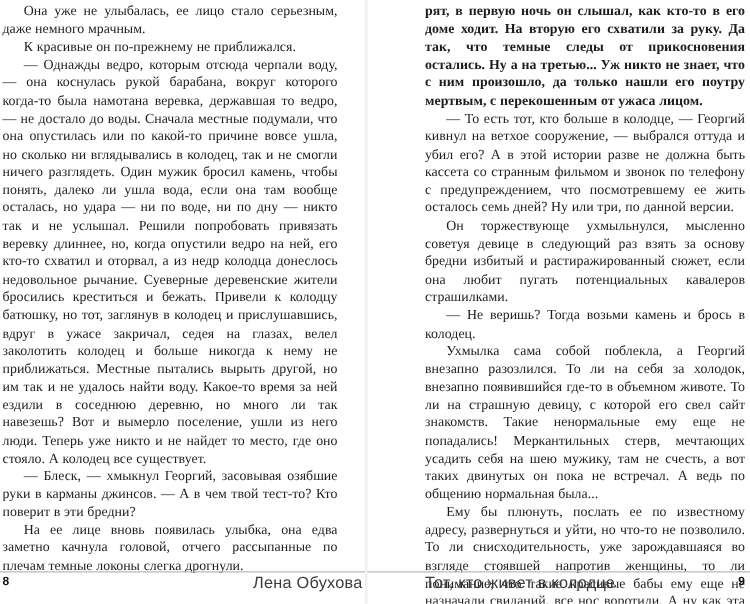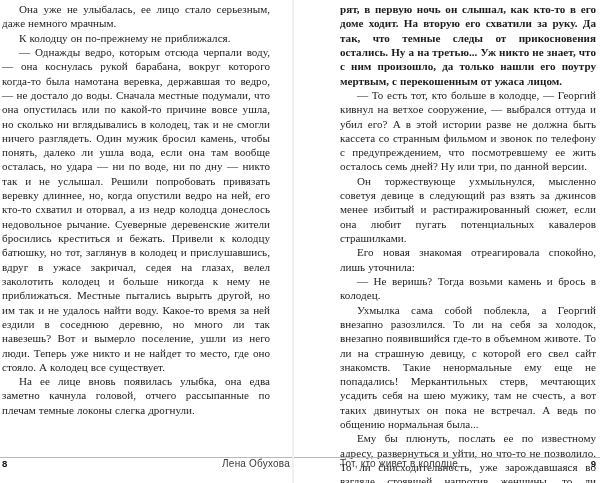--- a/index.html
+++ b/index.html
@@ -97,57 +97,57 @@
 
   .folio {
     font-family: "Liberation Sans", "DejaVu Sans", sans-serif;
     font-weight: bold;
     font-size: 9.6px;
     color: #111111;
     letter-spacing: 0;
   }
   .runhead {
     font-family: "Liberation Sans", "DejaVu Sans", sans-serif;
-    font-size: 10px;
+    font-size: 13px;
     color: #3a3a3a;
     letter-spacing: 0.2px;
     white-space: nowrap;
   }
 </style>
 </head>
 <body>
 
 <div class="spread">
 
   <div class="spine"></div>
 
   <div class="page page-left">
     <div class="textblock">
       <p>Она уже не улыбалась, ее лицо стало серьезным, даже немного мрачным.</p>
-      <p>К колодцу он по-прежнему не приближался.</p>
+      <p>К красивые он по-прежнему не приближался.</p>
       <p>— Однажды ведро, которым отсюда черпали воду, — она коснулась рукой барабана, вокруг которого когда-то была намотана веревка, державшая то ведро, — не достало до воды. Сначала местные подумали, что она опустилась или по какой-то причине вовсе ушла, но сколько ни вглядывались в колодец, так и не смогли ничего разглядеть. Один мужик бросил камень, чтобы понять, далеко ли ушла вода, если она там вообще осталась, но удара — ни по воде, ни по дну — никто так и не услышал. Решили попробовать привязать веревку длиннее, но, когда опустили ведро на ней, его кто-то схватил и оторвал, а из недр колодца донеслось недовольное рычание. Суеверные деревенские жители бросились креститься и бежать. Привели к колодцу батюшку, но тот, заглянув в колодец и прислушавшись, вдруг в ужасе закричал, седея на глазах, велел заколотить колодец и больше никогда к нему не приближаться. Местные пытались вырыть другой, но им так и не удалось найти воду. Какое-то время за ней ездили в соседнюю деревню, но много ли так навезешь? Вот и вымерло поселение, ушли из него люди. Теперь уже никто и не найдет то место, где оно стояло. А колодец все существует.</p>
+      <p>— Блеск, — хмыкнул Георгий, засовывая озябшие руки в карманы джинсов. — А в чем твой тест-то? Кто поверит в эти бредни?</p>
       <p>На ее лице вновь появилась улыбка, она едва заметно качнула головой, отчего рассыпанные по плечам темные локоны слегка дрогнули.</p>
 
     </div>
 
     <div class="foot">
       <div class="foot-rule"></div>
       <div class="foot-row foot-left">
         <span class="folio">8</span>
         <span class="runhead">Лена Обухова</span>
       </div>
     </div>
   </div>
 
   <div class="page page-right">
     <div class="textblock">
       <p class="cont">рят, в первую ночь он слышал, как кто-то в его доме ходит. На вторую его схватили за руку. Да так, что темные следы от прикосновения остались. Ну а на третью... Уж никто не знает, что с ним произошло, да только нашли его поутру мертвым, с перекошенным от ужаса лицом.</p>
       <p>— То есть тот, кто больше в колодце, — Георгий кивнул на ветхое сооружение, — выбрался оттуда и убил его? А в этой истории разве не должна быть кассета со странным фильмом и звонок по телефону с предупреждением, что посмотревшему ее жить осталось семь дней? Ну или три, по данной версии.</p>
-      <p>Он торжествующе ухмыльнулся, мысленно советуя девице в следующий раз взять за джинсов менее избитый и растиражированный сюжет, если она любит пугать потенциальных кавалеров страшилками.</p>
-      <p>Его новая знакомая отреагировала спокойно, лишь уточнила:</p>
+      <p>Он торжествующе ухмыльнулся, мысленно советуя девице в следующий раз взять за основу бредни избитый и растиражированный сюжет, если она любит пугать потенциальных кавалеров страшилками.</p>
       <p>— Не веришь? Тогда возьми камень и брось в колодец.</p>
       <p>Ухмылка сама собой поблекла, а Георгий внезапно разозлился. То ли на себя за холодок, внезапно появившийся где-то в объемном животе. То ли на страшную девицу, с которой его свел сайт знакомств. Такие ненормальные ему еще не попадались! Меркантильных стерв, мечтающих усадить себя на шею мужику, там не счесть, а вот таких двинутых он пока не встречал. А ведь по общению нормальная была...</p>
       <p>Ему бы плюнуть, послать ее по известному адресу, развернуться и уйти, но что-то не позволило. То ли снисходительность, уже зарождавшаяся во взгляде стоявшей напротив женщины, то ли понимание, что такие красивые бабы ему еще не назначали свиданий, все нос воротили. А ну как эта окажется сговорчивой, если он просто бросит камушек в старый колодец? Может,</p>
     </div>
 
     <div class="foot">
       <div class="foot-rule"></div>
       <div class="foot-row foot-right">
         <span class="runhead">Тот, кто живет в колодце</span>
         <span class="folio">9</span>

